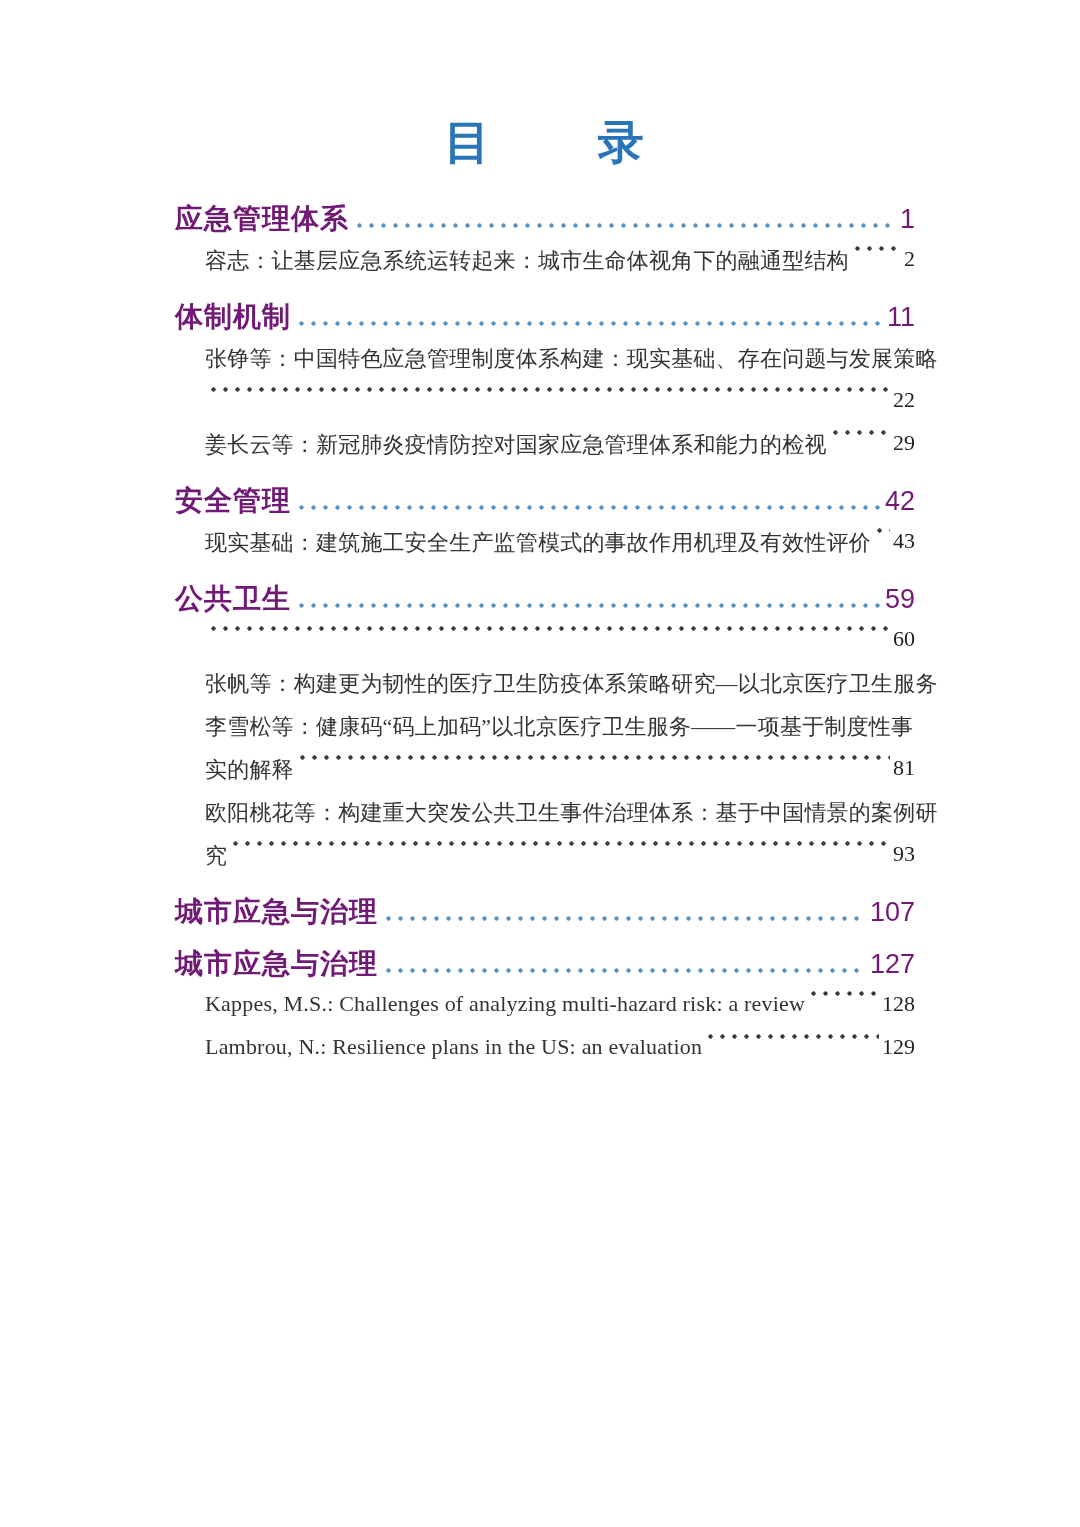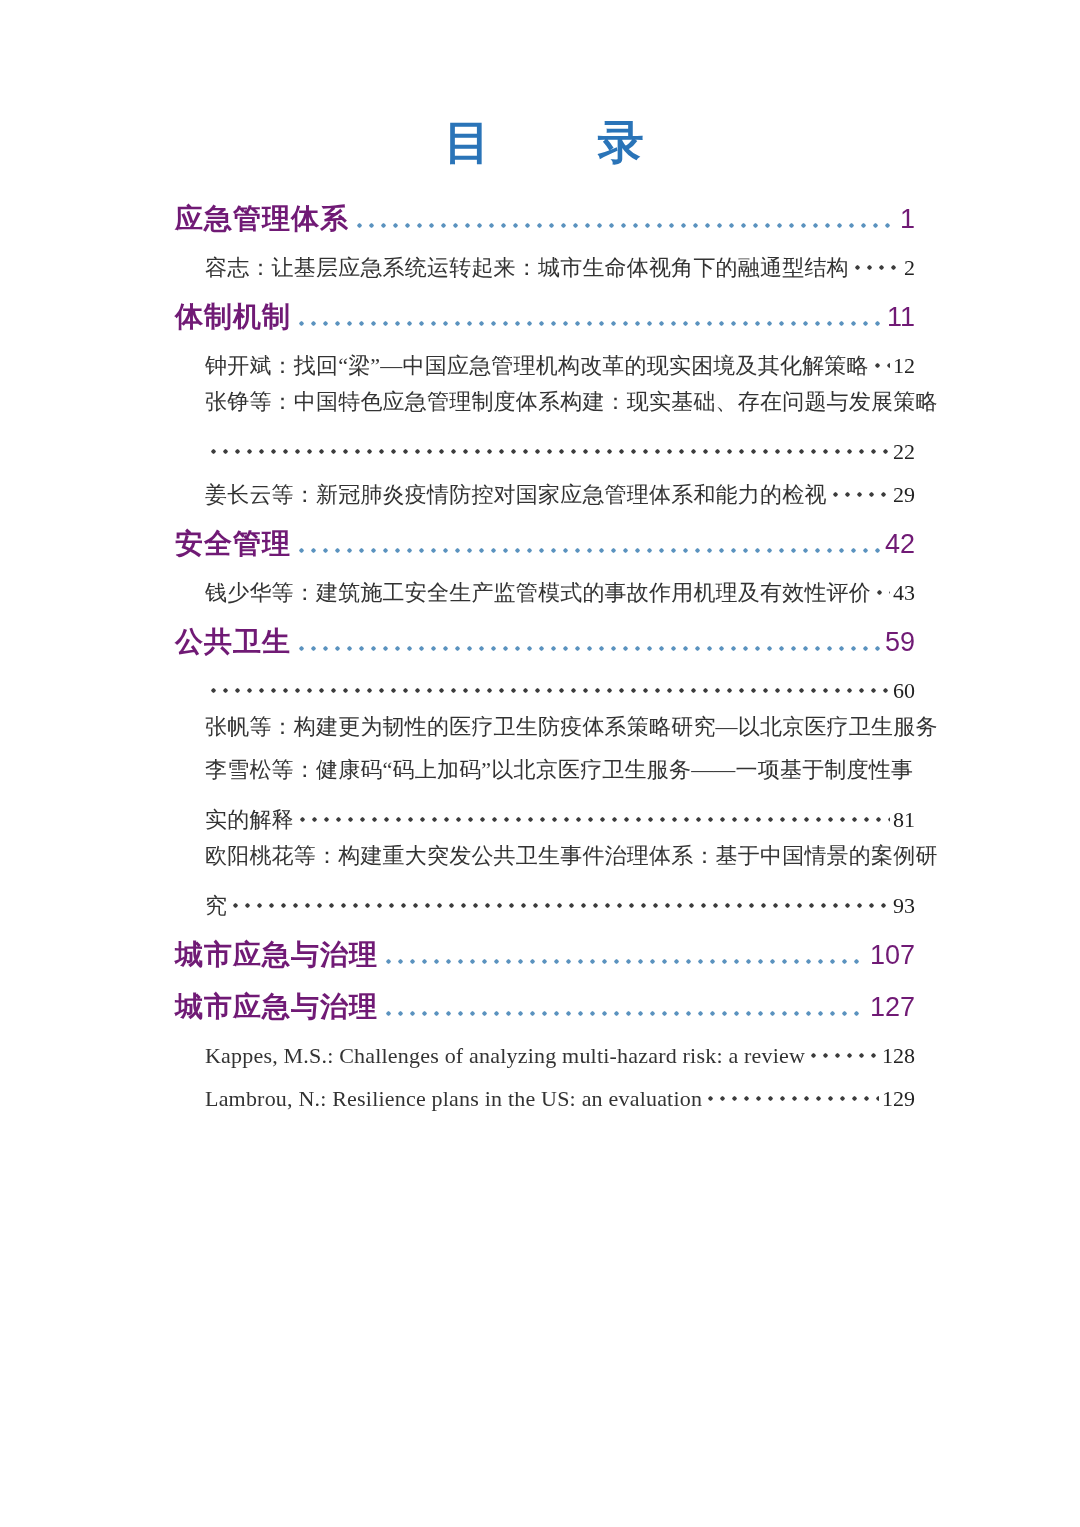--- a/index.html
+++ b/index.html
@@ -49,21 +49,21 @@
   .sec-page {
     font-size: 27px;
     font-weight: normal;
     font-family: "Liberation Sans", sans-serif;
   }
   .entries {
     padding-left: 30px;
   }
   .entry-row {
     display: flex;
-    align-items: center;
+    align-items: flex-start;
     height: 43px;
     color: #333333;
     font-size: 22px;
   }
   .entry-text {
     white-space: nowrap;
     letter-spacing: 0.2px;
   }
   .entry-line1 {
     display: flex;
@@ -114,25 +114,20 @@
       <span class="entry-page">2</span>
     </div>
   </div>
 
   <div class="sec-row">
     <span class="sec-title">体制机制</span>
     <span class="leader"></span>
     <span class="sec-page">11</span>
   </div>
   <div class="entries">
-    <div class="entry-row">
-      <span class="entry-text">钟开斌：找回“梁”—中国应急管理机构改革的现实困境及其化解策略</span>
-      <span class="leader"></span>
-      <span class="entry-page">12</span>
-    </div>
     <div class="entry-line1">
       <span class="entry-text">张铮等：中国特色应急管理制度体系构建：现实基础、存在问题与发展策略</span>
     </div>
     <div class="entry-row">
       <span class="entry-text"></span>
       <span class="leader"></span>
       <span class="entry-page">22</span>
     </div>
     <div class="entry-row">
       <span class="entry-text">姜长云等：新冠肺炎疫情防控对国家应急管理体系和能力的检视</span>
@@ -141,21 +136,21 @@
     </div>
   </div>
 
   <div class="sec-row">
     <span class="sec-title">安全管理</span>
     <span class="leader"></span>
     <span class="sec-page">42</span>
   </div>
   <div class="entries">
     <div class="entry-row">
-      <span class="entry-text">钱少华等：建筑施工安全生产监管模式的事故作用机理及有效性评价</span>
+      <span class="entry-text">现实基础：建筑施工安全生产监管模式的事故作用机理及有效性评价</span>
       <span class="leader"></span>
       <span class="entry-page">43</span>
     </div>
   </div>
 
   <div class="sec-row">
     <span class="sec-title">公共卫生</span>
     <span class="leader"></span>
     <span class="sec-page">59</span>
   </div>

